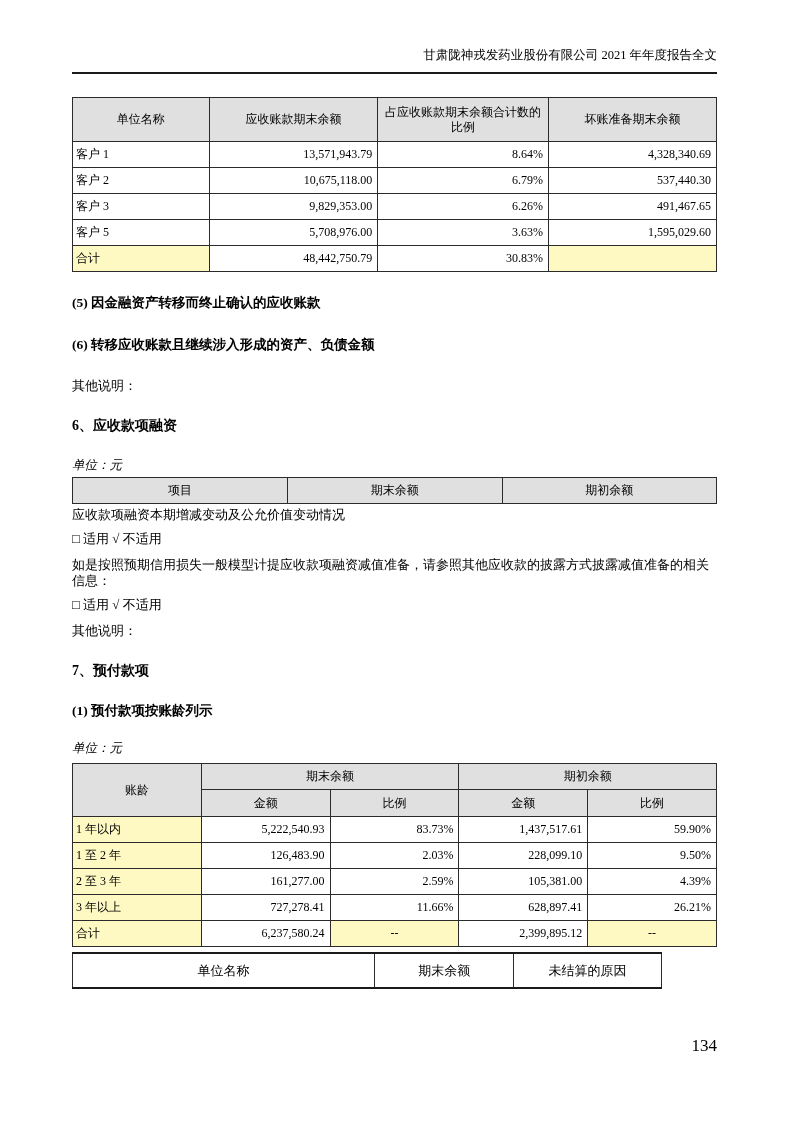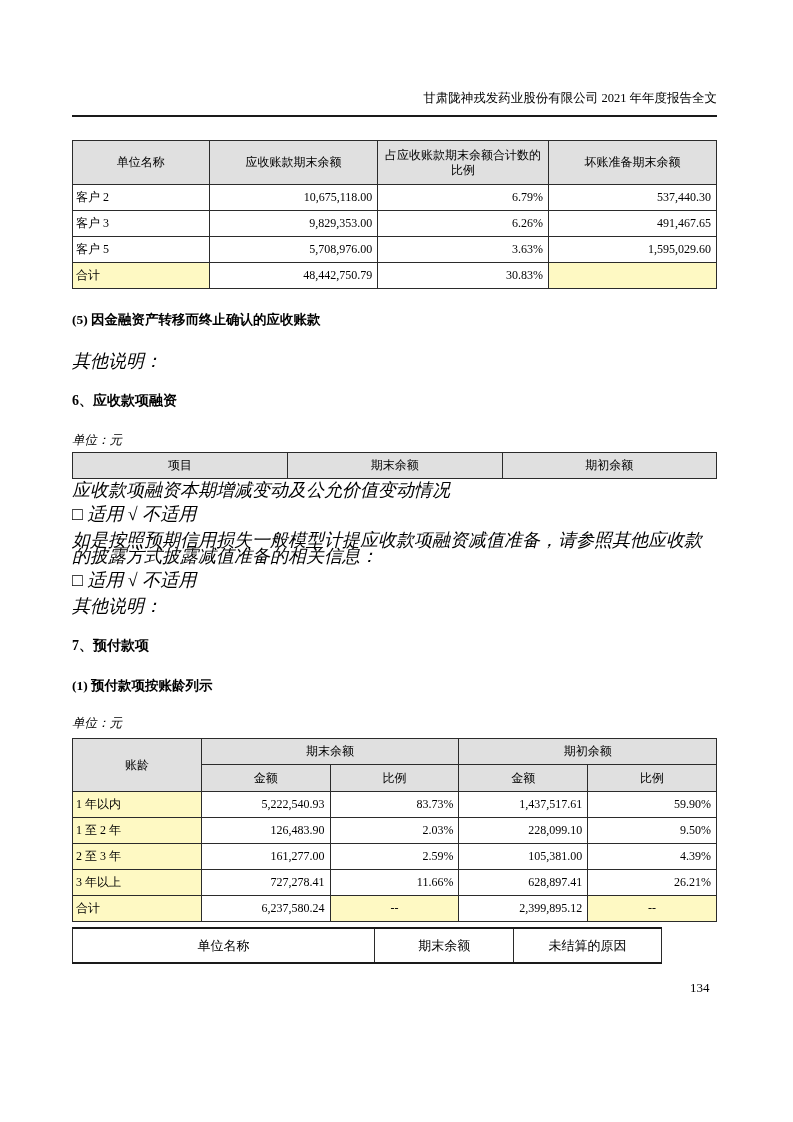--- a/index.html
+++ b/index.html
@@ -13,21 +13,20 @@
     width: 793px;
     height: 1122px;
     background: #fff;
     overflow: hidden;
   }
   .content {
     position: absolute;
     left: 72px;
     top: 0;
     width: 645px;
-    margin-top: 43px;
   }
   .doc-header {
     margin-top: 46px;
     text-align: right;
     font-size: 12.5px;
     line-height: 18px;
   }
   .header-rule {
     margin-top: 8px;
     border-top: 2px solid #1a1a1a;
@@ -60,23 +59,22 @@
     font-size: 13.5px;
     font-weight: bold;
     line-height: 18px;
   }
   .heading-main {
     font-size: 14px;
     font-weight: bold;
     line-height: 19px;
   }
   .body-text {
-    font-size: 18px;
+    font-size: 13px;
     line-height: 16px;
-    font-style: italic;
   }
   .mt22 { margin-top: 22px; }
   .mt24 { margin-top: 24px; }
   .unit-label {
     text-align: left;
     font-size: 12.5px;
     line-height: 16px;
     font-style: italic;
   }
   .tbl-financing { margin-top: 4px; }
@@ -89,25 +87,25 @@
     border-bottom: 2px solid #1a1a1a;
   }
   .tbl-unsettled td {
     height: 35px;
     font-size: 13px;
     background: #fff;
     text-align: center;
   }
   .page-number {
     position: absolute;
-    top: 980px;
+    top: 1036px;
     left: 690px;
     width: 27px;
-    text-align: left;
-    font-size: 13px;
+    text-align: right;
+    font-size: 17px;
   }
 </style>
 </head>
 <body>
 
 <div class="page">
   <div class="content">
 
     <div class="doc-header">甘肃陇神戎发药业股份有限公司 2021 年年度报告全文</div>
     <div class="header-rule"></div>
@@ -120,20 +118,26 @@
           <col style="width:26.1%">
       </colgroup>
       <tbody>
           <tr class="head">
         <td class="hdr">单位名称</td>
         <td class="hdr">应收账款期末余额</td>
         <td class="hdr">占应收账款期末余额合计数的比例</td>
         <td class="hdr">坏账准备期末余额</td>
       </tr>
       <tr>
+        <td class="name-cell">客户 1</td>
+        <td class="num-cell">13,571,943.79</td>
+        <td class="num-cell">8.64%</td>
+        <td class="num-cell">4,328,340.69</td>
+      </tr>
+      <tr>
         <td class="name-cell">客户 2</td>
         <td class="num-cell">10,675,118.00</td>
         <td class="num-cell">6.79%</td>
         <td class="num-cell">537,440.30</td>
       </tr>
       <tr>
         <td class="name-cell">客户 3</td>
         <td class="num-cell">9,829,353.00</td>
         <td class="num-cell">6.26%</td>
         <td class="num-cell">491,467.65</td>
@@ -147,20 +151,21 @@
       <tr>
         <td class="name-cell gray">合计</td>
         <td class="num-cell">48,442,750.79</td>
         <td class="num-cell">30.83%</td>
         <td class="num-cell gray"></td>
       </tr>
     </tbody>
       </table>
 
     <div class="heading-sub mt22">(5) 因金融资产转移而终止确认的应收账款</div>
+    <div class="heading-sub mt24">(6) 转移应收账款且继续涉入形成的资产、负债金额</div>
     <div class="body-text mt24">其他说明：</div>
 
     <div class="heading-main mt22">6、应收款项融资</div>
     <div class="unit-label mt22">单位：元</div>
 
     <table class="bordered tbl-financing">
       <colgroup>
         <col style="width:33.4%">
           <col style="width:33.3%">
           <col style="width:33.3%">

